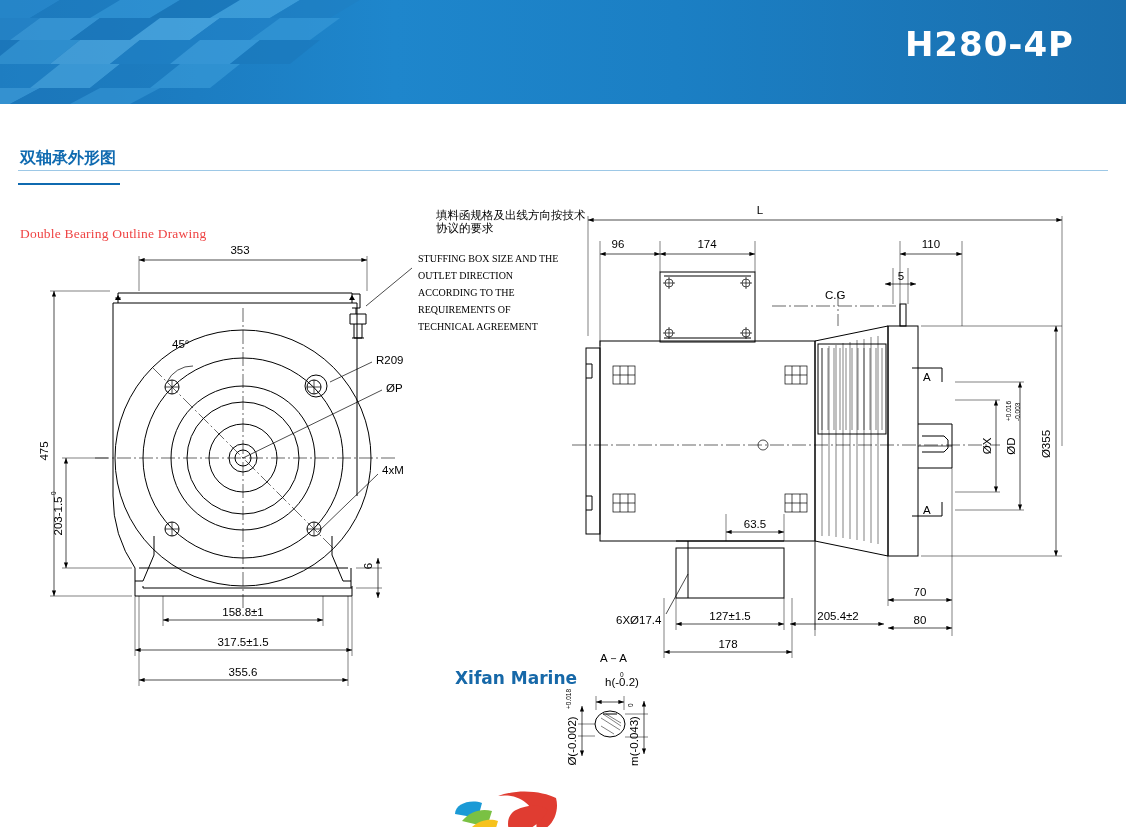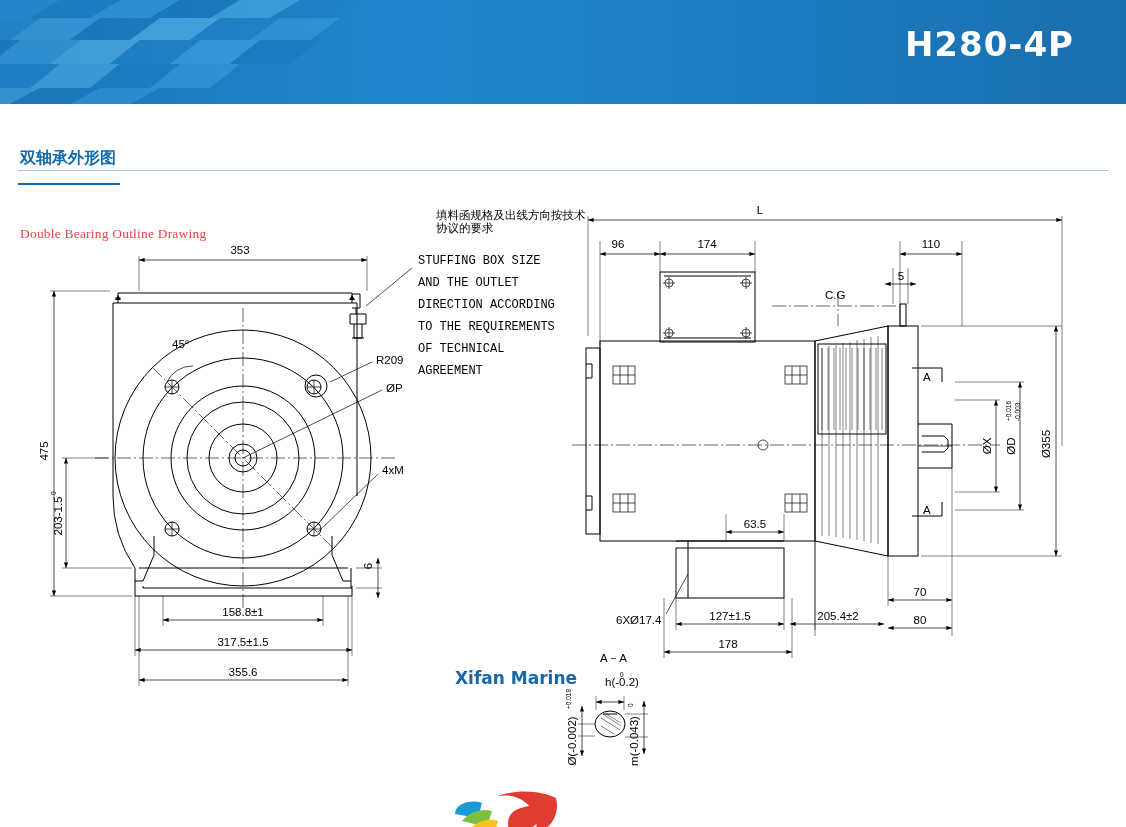--- a/index.html
+++ b/index.html
@@ -60,22 +60,22 @@
     font-family:"DejaVu Sans", sans-serif;
     margin-left:8px;
   }
   .note-cn {
     position:absolute; left:436px; top:209px; width:150px;
     color:#000; font-size:11.5px; line-height:13px;
     font-family:Liberation Serif, serif;
   }
   .note-en {
     position:absolute; left:418px; top:250px; width:150px;
-    color:#000; font-size:12px; line-height:22px;
-    font-family:Liberation Mono, monospace;
+    color:#000; font-size:10px; line-height:17px;
+    font-family:Liberation Serif, serif;
   }
 </style>
 </head>
 <body>
 
 <div class="banner">
   <div class="banner-grad"></div>
   <svg class="cubes" viewBox="0 0 520 104">
     <g opacity="0.55">
       <polygon points="0,0 60,0 30,18 -30,18" fill="#2f93d6"></polygon>

